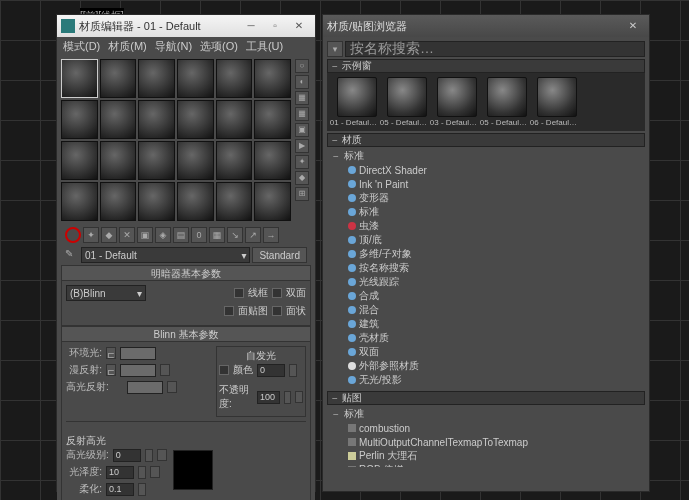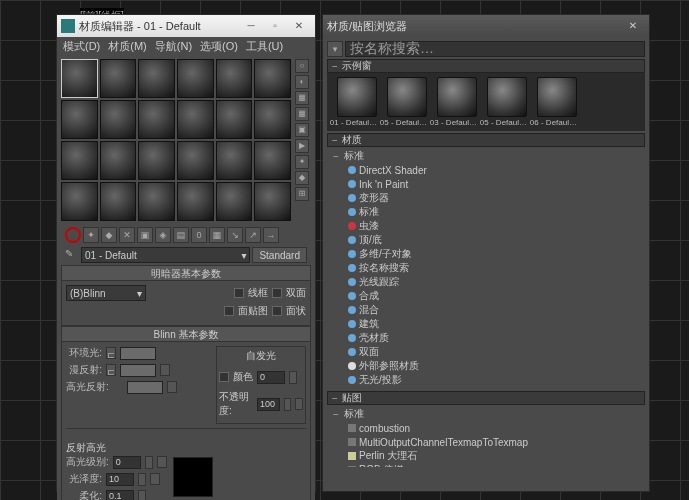--- a/index.html
+++ b/index.html
@@ -187,21 +187,21 @@
               <div class="tbtn" style="width:10px;height:12px"></div>
             </div>
           <div class="field-row">
               <span class="field-label">高光反射:</span>
               <div style="width:10px"></div>
               <div class="swatch gray"></div>
               <div class="tbtn" style="width:10px;height:12px"></div>
             </div>
         </div>
         <div style="width:90px;border:1px solid #333;padding:2px">
-          <div style="text-align:center;font-size:10px;margin-bottom:7px">自发光</div>
+          <div style="text-align:center;font-size:10px;margin-bottom:0">自发光</div>
           <div class="field-row">
               <div class="checkbox"></div>
               <span>颜色</span>
               <div class="spinner">0</div>
               <div class="spinner-btns"></div>
             </div>
           <div class="field-row" style="margin-top:6px">
               <span>不透明度:</span>
               <div class="spinner">100</div>
               <div class="spinner-btns"></div>

